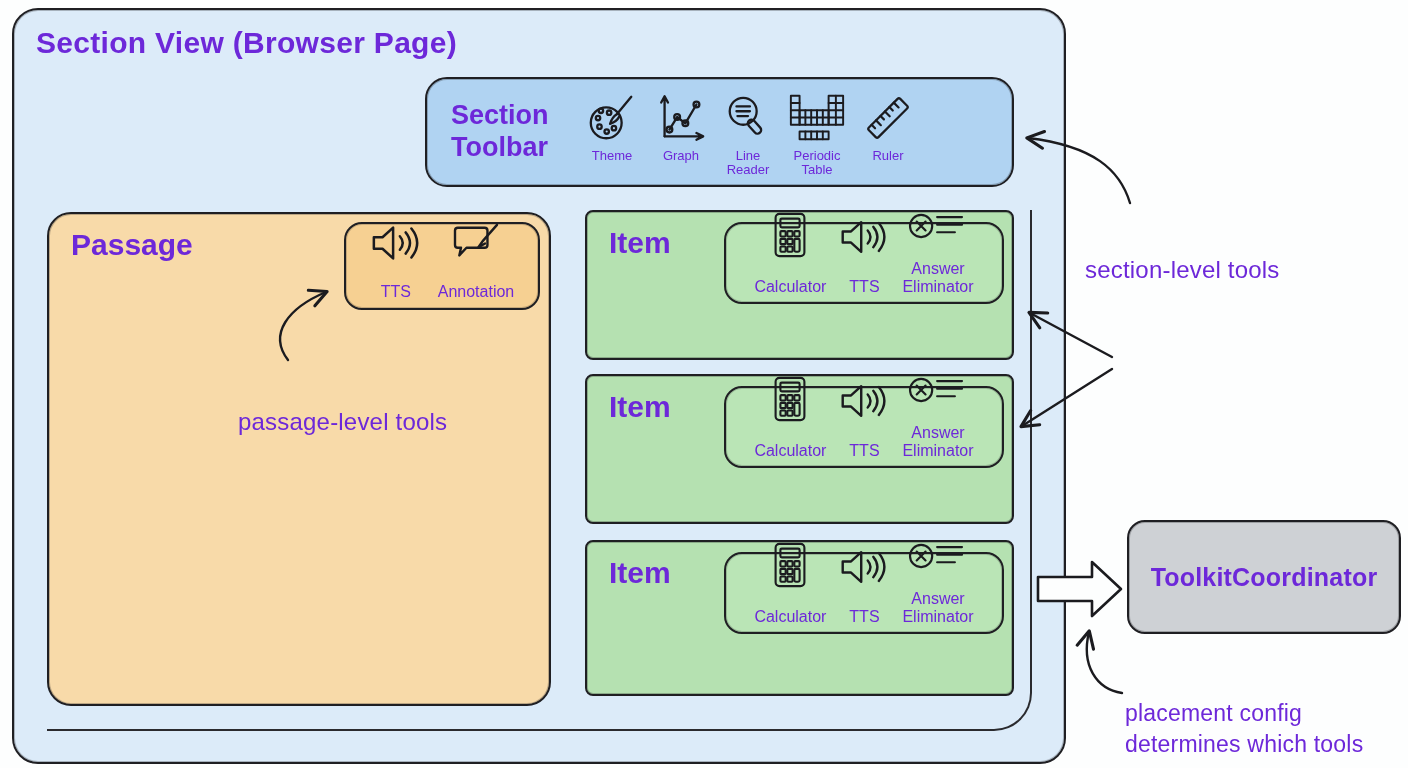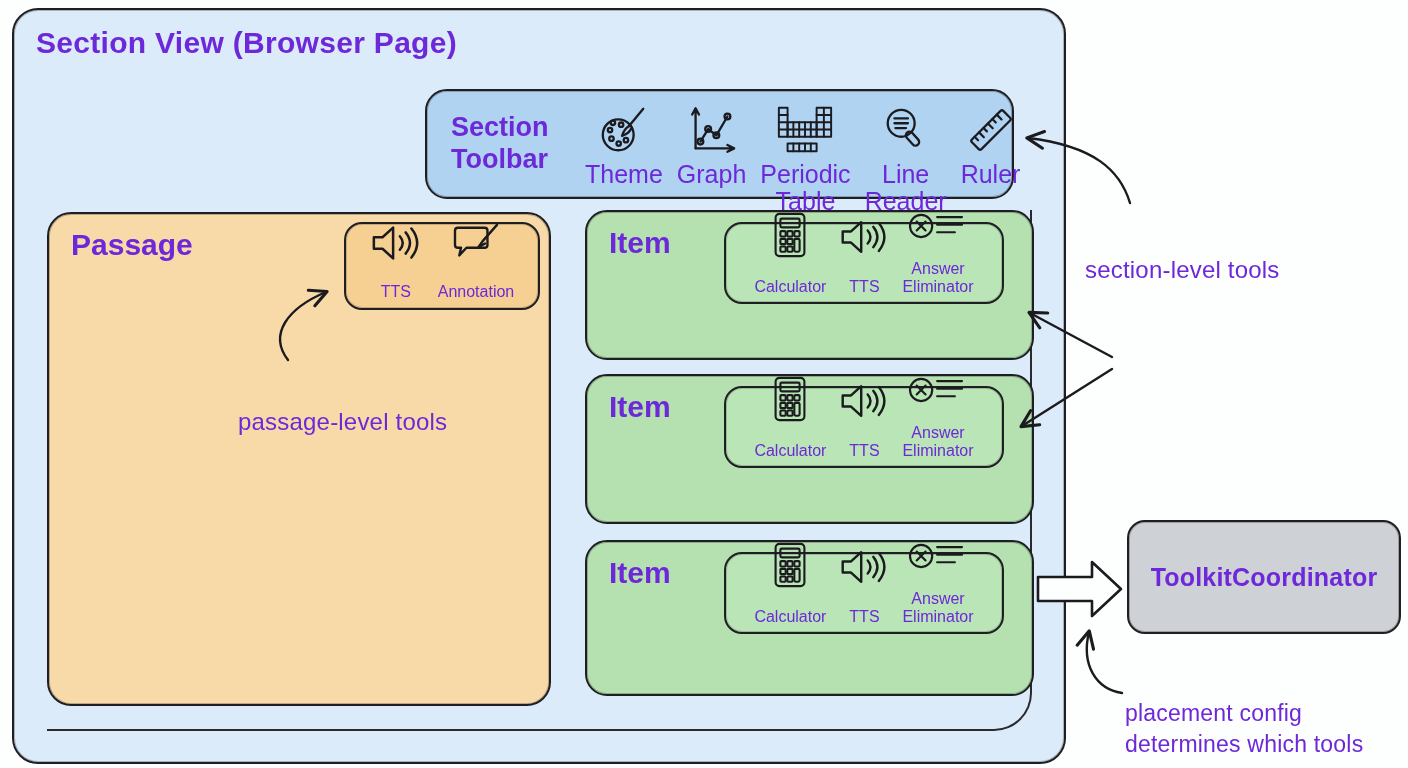--- a/index.html
+++ b/index.html
@@ -25,29 +25,29 @@
     border-right:2px solid #2a2a2e;border-bottom:2px solid #2a2a2e;
     border-bottom-right-radius:38px;pointer-events:none;
   }
 
   
   .toolbar{
     position:absolute;left:411px;top:67px;width:589px;height:110px;
     background:#b0d3f2;border:2.5px solid #1f1f23;border-radius:22px;
     box-shadow:inset 0 0 0 1px rgba(27,27,31,.28);
     display:flex;align-items:flex-start;gap:14px;
-    padding:10px 14px 16px 24px;box-sizing:border-box;margin-top:12px;
+    padding:10px 14px 16px 24px;box-sizing:border-box;
   }
   .toolbar-title{
     font-size:27px;font-weight:700;line-height:1.2;margin-top:10px;width:120px;flex:none;
   }
   .tool{display:flex;flex-direction:column;align-items:center;flex:none;}
   .tool .icon-box{height:58px;display:flex;align-items:center;justify-content:center;}
   .tool-label{
-    font-size:25px;line-height:1.08;text-align:center;margin-top:2px;font-weight:500;
+    font-size:13px;line-height:1.08;text-align:center;margin-top:2px;font-weight:500;
   }
   svg.ic{display:block;}
   svg.ic *{stroke:#1b1b1f;fill:none;stroke-linecap:round;stroke-linejoin:round;}
 
   
   .passage{
     position:absolute;left:33px;top:202px;width:500px;height:490px;
     background:#f8daa9;border:2.5px solid #1f1f23;border-radius:24px;
     box-shadow:inset 0 0 0 1px rgba(27,27,31,.28);
   }
@@ -57,23 +57,22 @@
     display:flex;align-items:flex-end;justify-content:center;gap:16px;
     box-sizing:border-box;padding:6px 10px 8px 10px;
     box-shadow:inset 0 0 0 1px rgba(27,27,31,.22);
   }
   .passage-tools{left:295px;top:8px;width:196px;height:88px;background:#f6d092;}
   .mini-toolbar .tool-label{font-size:16px;margin-top:18px;}
 
   
   .item{
     position:absolute;left:571px;width:425px;
-    background:#b5e1b1;border:2.5px solid #1f1f23;border-radius:22px;
-    box-shadow:inset 0 0 0 1px rgba(27,27,31,.28);
-    padding-left:20px;
+    background:#b5e1b1;border:2.5px solid #1f1f23;border-radius:8px;
+    box-shadow:inset 0 0 0 1px rgba(27,27,31,.28);
   }
   .item-1{top:200px;height:146px;}
   .item-2{top:364px;height:146px;}
   .item-3{top:530px;height:152px;}
   .item-tools{left:137px;top:10px;width:280px;height:82px;background:#bae5b6;gap:13px;padding:4px 8px 7px 8px;}
 
   
   .coordinator{
     position:absolute;left:1127px;top:520px;width:270px;height:110px;
     background:#ced1d5;border:2.5px solid #1f1f23;border-radius:18px;
@@ -133,45 +132,45 @@
               <circle cx="25" cy="28" r="3"></circle>
             <circle cx="33.5" cy="34.5" r="3"></circle>
               <circle cx="45" cy="15" r="3"></circle>
           </svg>
         </span>
         <span class="tool-label pre">Graph</span>
       </div>
 
       <div class="tool">
         <span class="icon-box">
+          <svg class="ic" width="50" height="52" viewBox="0 0 52 52" stroke-width="2.4">
+            <circle cx="21" cy="19" r="14"></circle>
+            <path d="M14 14 H28 M14 19 H28 M15 24 H26"></path>
+            <rect x="29" y="26.5" width="7.5" height="17" rx="3.75" transform="rotate(-42 32.75 35)"></rect>
+          </svg>
+        </span>
+        <span class="tool-label pre">Line
+Reader</span>
+      </div>
+
+      <div class="tool">
+        <span class="icon-box">
           <svg class="ic" width="60" height="54" viewBox="0 0 62 54" stroke-width="2">
             <rect x="4" y="4" width="9" height="30"></rect>
             <path d="M4 11.5 h9 M4 19 h9 M4 26.5 h9"></path>
             <rect x="43" y="4" width="15" height="30"></rect>
             <path d="M50.5 4 v30 M43 11.5 h15 M43 19 h15 M43 26.5 h15"></path>
             <rect x="13" y="19" width="30" height="15"></rect>
             <path d="M19 19 v15 M25 19 v15 M31 19 v15 M37 19 v15 M13 26.5 h30"></path>
             <rect x="13" y="41" width="30" height="8"></rect>
             <path d="M19 41 v8 M25 41 v8 M31 41 v8 M37 41 v8"></path>
           </svg>
         </span>
         <span class="tool-label pre">Periodic
 Table</span>
-      </div>
-
-      <div class="tool">
-        <span class="icon-box">
-          <svg class="ic" width="50" height="52" viewBox="0 0 52 52" stroke-width="2.4">
-            <circle cx="21" cy="19" r="14"></circle>
-            <path d="M14 14 H28 M14 19 H28 M15 24 H26"></path>
-            <rect x="29" y="26.5" width="7.5" height="17" rx="3.75" transform="rotate(-42 32.75 35)"></rect>
-          </svg>
-        </span>
-        <span class="tool-label pre">Line
-Reader</span>
       </div>
 
       <div class="tool">
         <span class="icon-box">
           <svg class="ic" width="54" height="54" viewBox="0 0 56 56" stroke-width="2.3">
             <g transform="rotate(-45 28 28)">
               <rect x="5" y="21" width="46" height="14" rx="2"></rect>
               <path d="M11 21 v5 M17.5 21 v7 M24 21 v5 M30.5 21 v7 M37 21 v5 M43.5 21 v7"></path>
             </g>
           </svg>

